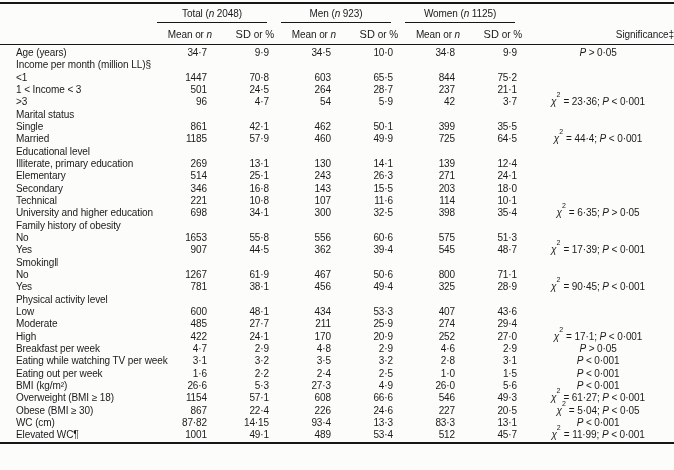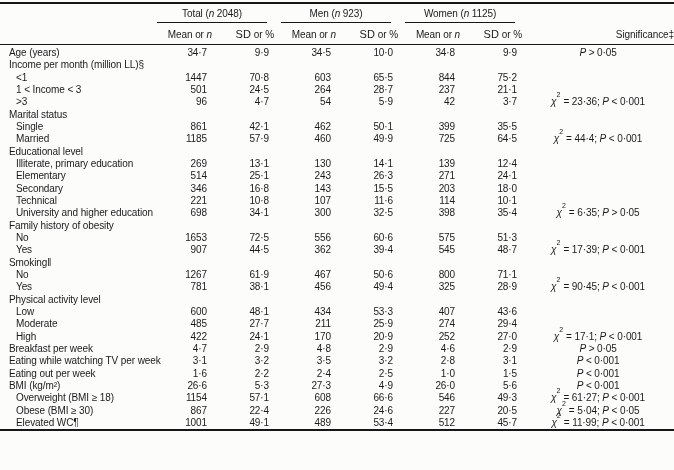--- a/index.html
+++ b/index.html
@@ -34,21 +34,21 @@
   }
   .sub-row th {
     border-bottom: 1.6px solid #161616;
     padding: 5px 0 4px 0;
     text-align: right;
     white-space: nowrap;
   }
   tbody { line-height: 12.33px; }
   tbody td { height: 12.33px; line-height: 12.33px; white-space: nowrap; overflow: visible; }
   tbody tr:first-child td { padding-top: 2px; }
-  .c-label { text-align: left; padding-left: 9px; }
+  .c-label { text-align: left; padding-left: 16px; }
   .ind1 { padding-left: 16px; }
   .c-num { text-align: right; padding-right: 5px; }
   .c-sig { text-align: center; }
   i { font-style: italic; }
   sup.sq { font-size: 7px; position: relative; top: -3.5px; line-height: 0; margin-right: 0.5px; }
   .sc { font-size: 11px; letter-spacing: 0.2px; }
 </style>
 </head>
 <body>
 
@@ -236,21 +236,21 @@
           <td class="c-num"></td>
           <td class="c-num"></td>
           <td class="c-num"></td>
           <td class="c-num"></td>
           <td class="c-num"></td>
           <td class="c-sig"></td>
         </tr>
         <tr>
           <td class="c-label ind1">No</td>
           <td class="c-num">1653</td>
-          <td class="c-num">72·5</td>
+          <td class="c-num">55·8</td>
           <td class="c-num">556</td>
           <td class="c-num">60·6</td>
           <td class="c-num">575</td>
           <td class="c-num">51·3</td>
           <td class="c-sig"></td>
         </tr>
         <tr>
           <td class="c-label ind1">Yes</td>
           <td class="c-num">907</td>
           <td class="c-num">44·5</td>
@@ -384,20 +384,30 @@
           <td class="c-label ind1">Obese (BMI ≥ 30)</td>
           <td class="c-num">867</td>
           <td class="c-num">22·4</td>
           <td class="c-num">226</td>
           <td class="c-num">24·6</td>
           <td class="c-num">227</td>
           <td class="c-num">20·5</td>
           <td class="c-sig"><i>χ</i><sup class="sq">2</sup> = 5·04; <i>P</i> &lt; 0·05</td>
         </tr>
         <tr>
+          <td class="c-label">WC (cm)</td>
+          <td class="c-num">87·82</td>
+          <td class="c-num">14·15</td>
+          <td class="c-num">93·4</td>
+          <td class="c-num">13·3</td>
+          <td class="c-num">83·3</td>
+          <td class="c-num">13·1</td>
+          <td class="c-sig"><i>P</i> &lt; 0·001</td>
+        </tr>
+        <tr>
           <td class="c-label ind1">Elevated WC¶</td>
           <td class="c-num">1001</td>
           <td class="c-num">49·1</td>
           <td class="c-num">489</td>
           <td class="c-num">53·4</td>
           <td class="c-num">512</td>
           <td class="c-num">45·7</td>
           <td class="c-sig"><i>χ</i><sup class="sq">2</sup> = 11·99; <i>P</i> &lt; 0·001</td>
         </tr>
       </tbody>

